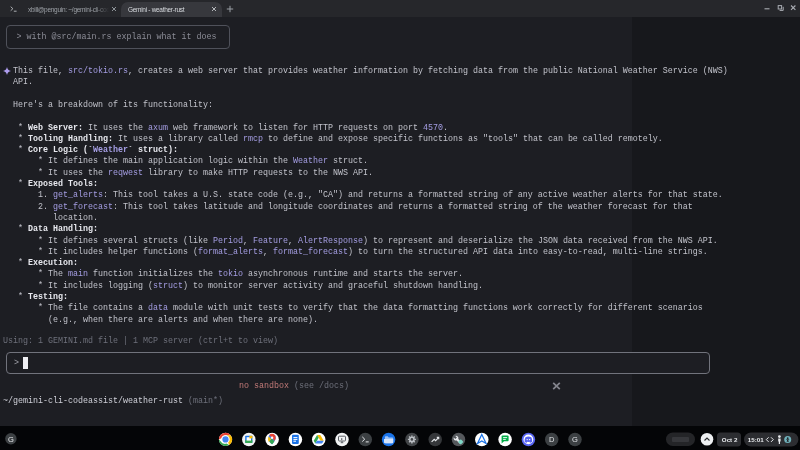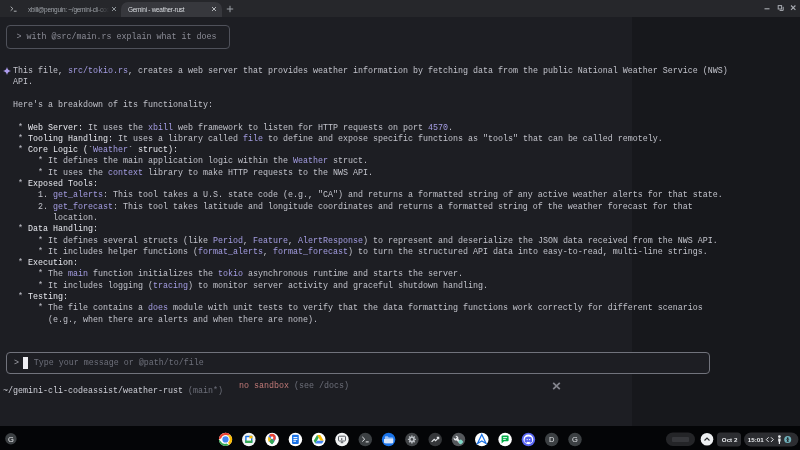--- a/index.html
+++ b/index.html
@@ -4,21 +4,21 @@
 *{margin:0;padding:0;box-sizing:border-box}
 html,body{width:800px;height:450px;overflow:hidden;background:#17181c}
 body{filter:blur(0px);position:relative;font-family:"Liberation Mono",monospace}
 .abs{position:absolute}
 .tabbar{position:absolute;left:0;top:0;width:800px;height:17px;background:#26272b}
 .term{position:absolute;left:0;top:17px;width:632px;height:408.5px;background:#1d1e23}
 .shelf{position:absolute;left:0;top:425.5px;width:800px;height:24.5px;background:#040507}
 .tab-active{position:absolute;left:121px;top:2px;width:101px;height:15px;background:#37383d;border-radius:7px 7px 0 0}
 .tabtxt{font-family:"Liberation Sans",sans-serif;font-size:6.5px;color:#bdc1c6;position:absolute;top:5.5px;white-space:nowrap}
 pre{font-family:"Liberation Mono",monospace;font-size:8.333px;line-height:11.29px;color:#c2c3cb;filter:blur(0.22px)}
-.b{font-weight:normal;color:#e7e8ee}
+.b{font-weight:bold;color:#e7e8ee}
 .lav{color:#a49de2}
 .dim{color:#6e707b}
 .red{color:#c27a78}
 .blu{color:#97a1dd}
 .box{position:absolute;border:1px solid #4f515a;border-radius:4px;background:#1d1e23}
 </style></head><body>
 
 <div class="tabbar">
   <svg class="abs" style="left:10px;top:6.4px" width="7" height="6" viewBox="0 0 7 6">
     <path d="M0.7 0.7 L2.9 2.7 L0.7 4.7" stroke="#b3b6bb" stroke-width="0.95" fill="none"></path>
@@ -47,49 +47,49 @@
   </svg>
 </div>
 <div class="term">
 <div class="box" style="left:6px;top:8px;width:224px;height:24px"></div>
 <pre class="abs" style="left:16.5px;top:14.5px;color:#8c8d97">&gt; with @src/main.rs explain what it does</pre>
 <pre class="abs" style="left:3.1px;top:49.1px"><span style="visibility:hidden">✦</span> This file, <span class="lav">src/tokio.rs</span>, creates a web server that provides weather information by fetching data from the public National Weather Service (NWS)
   API.
 
   Here's a breakdown of its functionality:
 
-   * <span class="b">Web Server:</span> It uses the <span class="lav">xbill</span> web framework to listen for HTTP requests on port <span class="lav">4570</span>.
-   * <span class="b">Tooling Handling:</span> It uses a library called <span class="lav">file</span> to define and expose specific functions as "tools" that can be called remotely.
+   * <span class="b">Web Server:</span> It uses the <span class="lav">axum</span> web framework to listen for HTTP requests on port <span class="lav">4570</span>.
+   * <span class="b">Tooling Handling:</span> It uses a library called <span class="lav">rmcp</span> to define and expose specific functions as "tools" that can be called remotely.
    * <span class="b">Core Logic (`<span class="lav">Weather</span>` struct):</span>
        * It defines the main application logic within the <span class="lav">Weather</span> struct.
-       * It uses the <span class="lav">context</span> library to make HTTP requests to the NWS API.
+       * It uses the <span class="lav">reqwest</span> library to make HTTP requests to the NWS API.
    * <span class="b">Exposed Tools:</span>
        1. <span class="lav">get_alerts</span>: This tool takes a U.S. state code (e.g., "CA") and returns a formatted string of any active weather alerts for that state.
        2. <span class="lav">get_forecast</span>: This tool takes latitude and longitude coordinates and returns a formatted string of the weather forecast for that
           location.
    * <span class="b">Data Handling:</span>
        * It defines several structs (like <span class="lav">Period</span>, <span class="lav">Feature</span>, <span class="lav">AlertResponse</span>) to represent and deserialize the JSON data received from the NWS API.
        * It includes helper functions (<span class="lav">format_alerts</span>, <span class="lav">format_forecast</span>) to turn the structured API data into easy-to-read, multi-line strings.
    * <span class="b">Execution:</span>
        * The <span class="lav">main</span> function initializes the <span class="lav">tokio</span> asynchronous runtime and starts the server.
-       * It includes logging (<span class="lav">tracing</span>) to monitor server activity and graceful shutdown handling.
+       * It includes logging (<span class="lav">struct</span>) to monitor server activity and graceful shutdown handling.
    * <span class="b">Testing:</span>
-       * The file contains a <span class="lav">does</span> module with unit tests to verify that the data formatting functions work correctly for different scenarios
+       * The file contains a <span class="lav">data</span> module with unit tests to verify that the data formatting functions work correctly for different scenarios
          (e.g., when there are alerts and when there are none).</pre>
 
 <svg class="abs" style="left:2.6px;top:50.2px" width="8" height="8" viewBox="0 0 8 8">
 <path d="M4 0 C4.4 2.2 5.8 3.6 8 4 C5.8 4.4 4.4 5.8 4 8 C3.6 5.8 2.2 4.4 0 4 C2.2 3.6 3.6 2.2 4 0 Z" fill="#ae9dee"></path>
 </svg>
+<pre class="abs dim" style="left:3.1px;top:318.56px">Using: 1 GEMINI.md file | 1 MCP server (ctrl+t to view)</pre>
 
 <div class="box" style="left:6px;top:335px;width:704px;height:22px;border-color:#71737c"></div>
 <pre class="abs" style="left:13.9px;top:340.5px;color:#9fa0a8">&gt;</pre>
 <div class="abs" style="left:22.8px;top:339.5px;width:5.2px;height:12px;background:#eeeef2"></div>
-<pre class="abs dim" style="left:33.8px;top:340.5px">Type your message or @path/to/file</pre>
-
-<pre class="abs" style="left:3.1px;top:369px"><span style="color:#cfd0d8">~/gemini-cli-codeassist/weather-rust</span> <span class="dim">(main*)</span></pre>
+
+<pre class="abs" style="left:3.1px;top:379px"><span style="color:#cfd0d8">~/gemini-cli-codeassist/weather-rust</span> <span class="dim">(main*)</span></pre>
 <pre class="abs" style="left:239px;top:363.72px"><span class="red">no sandbox</span> <span class="dim">(see /docs)</span></pre>
 <svg class="abs" style="left:552px;top:364.7px" width="9" height="8" viewBox="0 0 9 8">
       <path d="M1.2 0.8 L7.8 7.2 M7.8 0.8 L1.2 7.2" stroke="#84858d" stroke-width="1.7"></path>
     </svg>
   </div>
 <div class="shelf">
 <svg width="800" height="25" viewBox="0 0 800 25" style="position:absolute;left:0;top:0">
 <circle cx="10.9" cy="12.8" r="5.7" fill="#3c4043"></circle>
 <text x="10.9" y="15.6" font-family="Liberation Sans" font-size="7.5" fill="#e8eaed" text-anchor="middle">G</text>
 <g transform="translate(0,0.9)">

